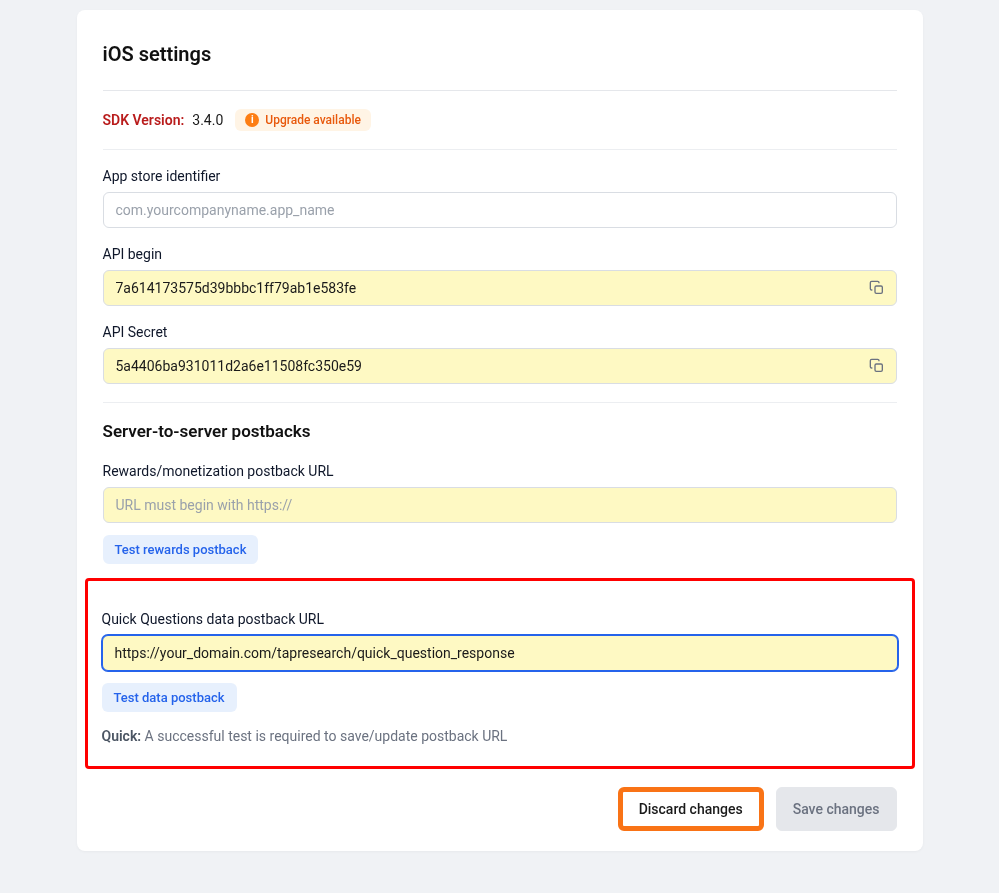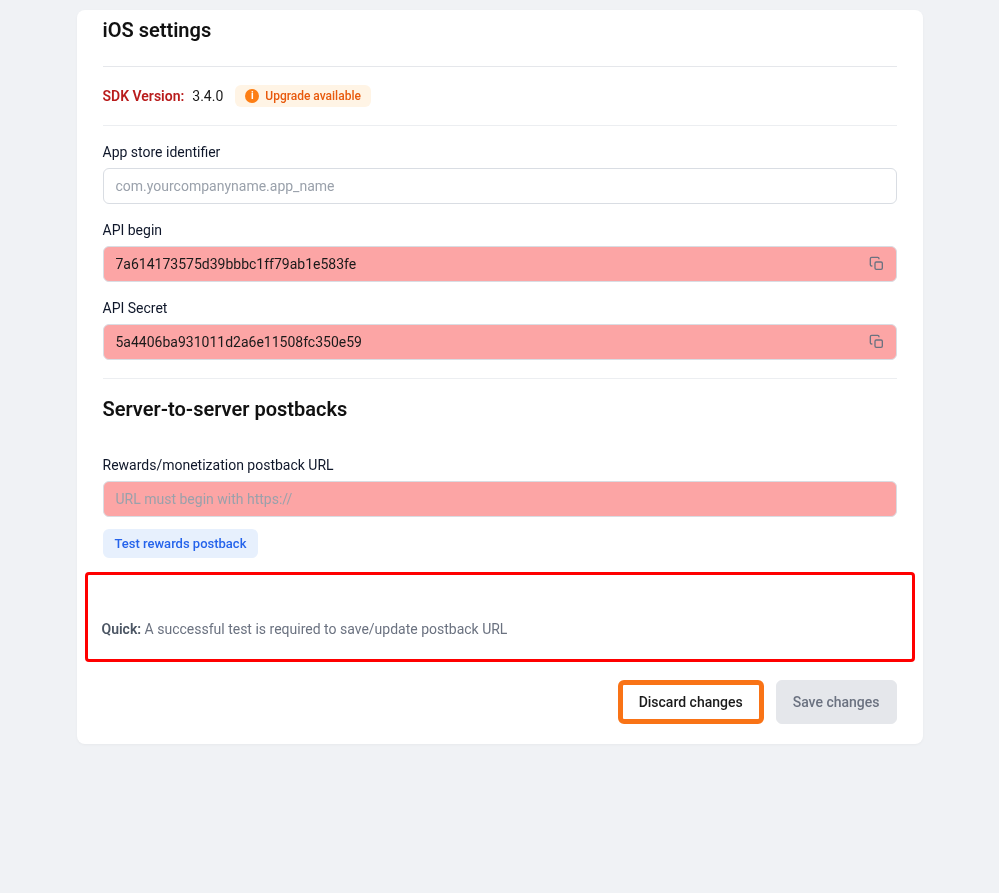--- a/index.html
+++ b/index.html
@@ -11,21 +11,21 @@
     body {
       font-family: -apple-system, BlinkMacSystemFont, "Segoe UI", Roboto, Helvetica, Arial, sans-serif;
       background: #f0f2f5;
       padding: 10px;
       color: #1a1a1a;
     }
 
     .panel {
       background: #ffffff;
       border-radius: 8px;
-      padding: 8px 26px 20px 26px;
+      padding: 32px 26px 20px 26px;
       width: 846px;
       margin: 0 auto;
       box-shadow: 0 1px 3px rgba(0,0,0,0.04);
     }
 
     .page-title {
       font-size: 20px;
       font-weight: 600;
       margin-bottom: 24px;
       color: #111;
@@ -100,21 +100,21 @@
     }
 
     .text-input {
       width: 100%;
       border: 1px solid #d9dde3;
       border-radius: 6px;
       padding: 9px 12px;
       font-size: 14px;
       font-family: inherit;
       color: #1a1a1a;
-      background: #fca5a5;
+      background: #fef9c3;
     }
 
     .text-input::placeholder {
       color: #9aa1ab;
     }
 
     .text-input.readonly {
       color: #9aa1ab;
       background: #fff;
     }
@@ -137,24 +137,24 @@
       right: 12px;
       top: 50%;
       transform: translateY(-50%);
       width: 16px;
       height: 16px;
       color: #6b7280;
       cursor: pointer;
     }
 
     .section-title {
-      font-size: 20px;
+      font-size: 17px;
       font-weight: 600;
       margin-top: 10px;
-      margin-bottom: 36px;
+      margin-bottom: 22px;
       color: #111;
     }
 
     .btn-light {
       background: #e7f0fd;
       color: #2563eb;
       border: none;
       padding: 7px 12px;
       border-radius: 6px;
       font-size: 13px;
@@ -270,20 +270,26 @@
 
   <div class="field-group">
     <label class="field-label">Rewards/monetization postback URL</label>
     <input type="text" class="text-input" placeholder="URL must begin with https://" style="">
     <div class="spacer-12"></div>
     <button class="btn-light">Test rewards postback</button>
   </div>
 
   <div class="highlight-box">
     <div class="spacer-12"></div>
+    <div class="field-group" style="margin-bottom:0;">
+      <label class="field-label">Quick Questions data postback URL</label>
+      <input type="text" class="text-input focused" value="https://your_domain.com/tapresearch/quick_question_response" style="">
+      <div class="spacer-12"></div>
+      <button class="btn-light">Test data postback</button>
+    </div>
 
     <div class="note-text">
       <span class="note-label">Quick:</span>
       <span>A successful test is required to save/update postback URL</span>
     </div>
   </div>
 
   <div class="button-row">
     <button class="btn btn-secondary">Discard changes</button>
     <button class="btn btn-muted">Save changes</button>

